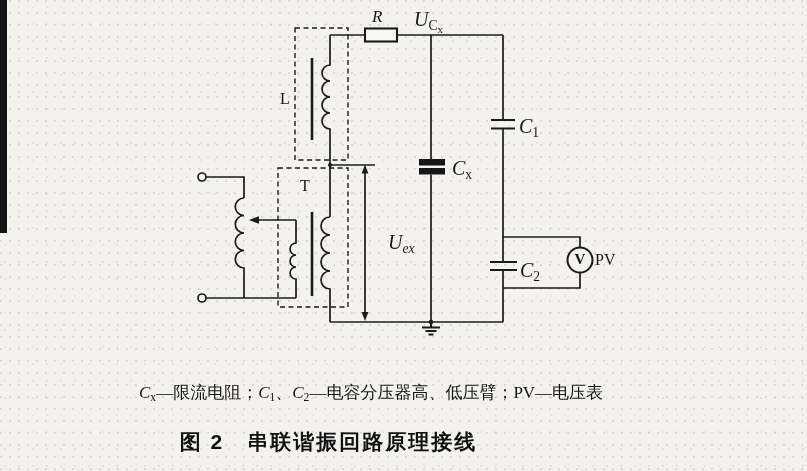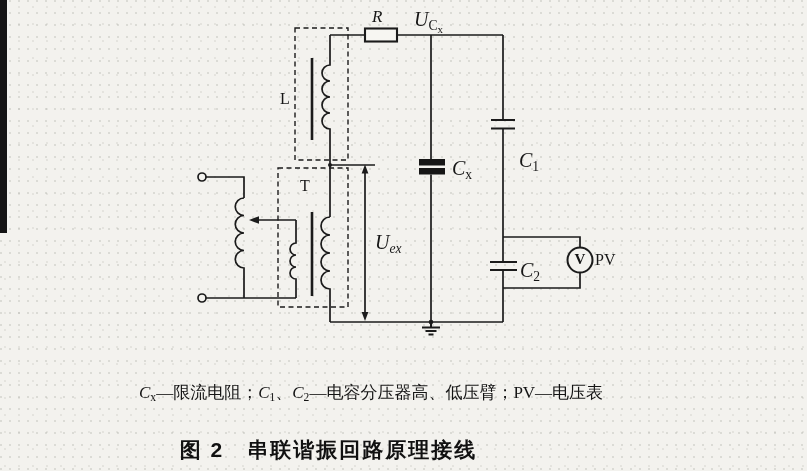--- a/index.html
+++ b/index.html
@@ -40,21 +40,20 @@
   .cap1{left:92px;top:348px;}
   .cap2{left:139px;top:382px;}
   .fig-title{
     position:absolute;left:0;top:428px;width:657px;
     text-align:center;
     font-family:"Liberation Sans","DejaVu Sans",sans-serif;
     font-weight:bold;
     font-size:21px;
     letter-spacing:2px;
     color:#111;
-    margin-top:8px;
   }
   .vmeter-text{
     position:absolute;left:571px;top:251px;width:18px;
     text-align:center;font-size:15px;font-weight:bold;color:#161616;
   }
 </style>
 </head>
 <body>
 
 <div class="page">
@@ -112,23 +111,23 @@
       <circle cx="431" cy="322" r="2.3" fill="#1b1b1b" stroke="none"></circle>
       <circle cx="330" cy="165" r="2" fill="#1b1b1b" stroke="none"></circle>
       <path stroke-width="2" d="M431 322 V327 M422 327.5 H440 M425.5 331 H436.5 M428.5 334.5 H433.5"></path>
     </g>
   </svg>
 
   <div class="lbl" style="left:372px;top:8px;font-size:17px;"><span class="it">R</span></div>
   <div class="lbl" style="left:414px;top:9px;"><span class="it">U</span><span class="sub">C</span><span class="sub2">x</span></div>
   <div class="lbl" style="left:280px;top:91px;font-size:16px;"><span>L</span></div>
   <div class="lbl" style="left:300px;top:178px;font-size:16px;"><span>T</span></div>
-  <div class="lbl" style="left:375px;top:232px;"><span class="it">U</span><span class="it sub">ex</span></div>
+  <div class="lbl" style="left:388px;top:232px;"><span class="it">U</span><span class="it sub">ex</span></div>
   <div class="lbl" style="left:452px;top:158px;"><span class="it">C</span><span class="sub">x</span></div>
-  <div class="lbl" style="left:519px;top:116px;margin-top:34px;"><span class="it">C</span><span class="sub">1</span></div>
+  <div class="lbl" style="left:519px;top:116px;"><span class="it">C</span><span class="sub">1</span></div>
   <div class="lbl" style="left:520px;top:260px;"><span class="it">C</span><span class="sub">2</span></div>
   <div class="lbl" style="left:595px;top:252px;font-size:16px;"><span>PV</span></div>
   <div class="vmeter-text"><span>V</span></div>
 
   <div class="caption cap2"><span class="it">C</span><span class="sub">x</span><span>—限流电阻；</span><span class="it">C</span><span class="sub">1</span><span>、</span><span class="it">C</span><span class="sub">2</span><span>—电容分压器高、低压臂；PV—电压表</span></div>
 
   <div class="fig-title">图 2　串联谐振回路原理接线</div>
 
 </div>
 

